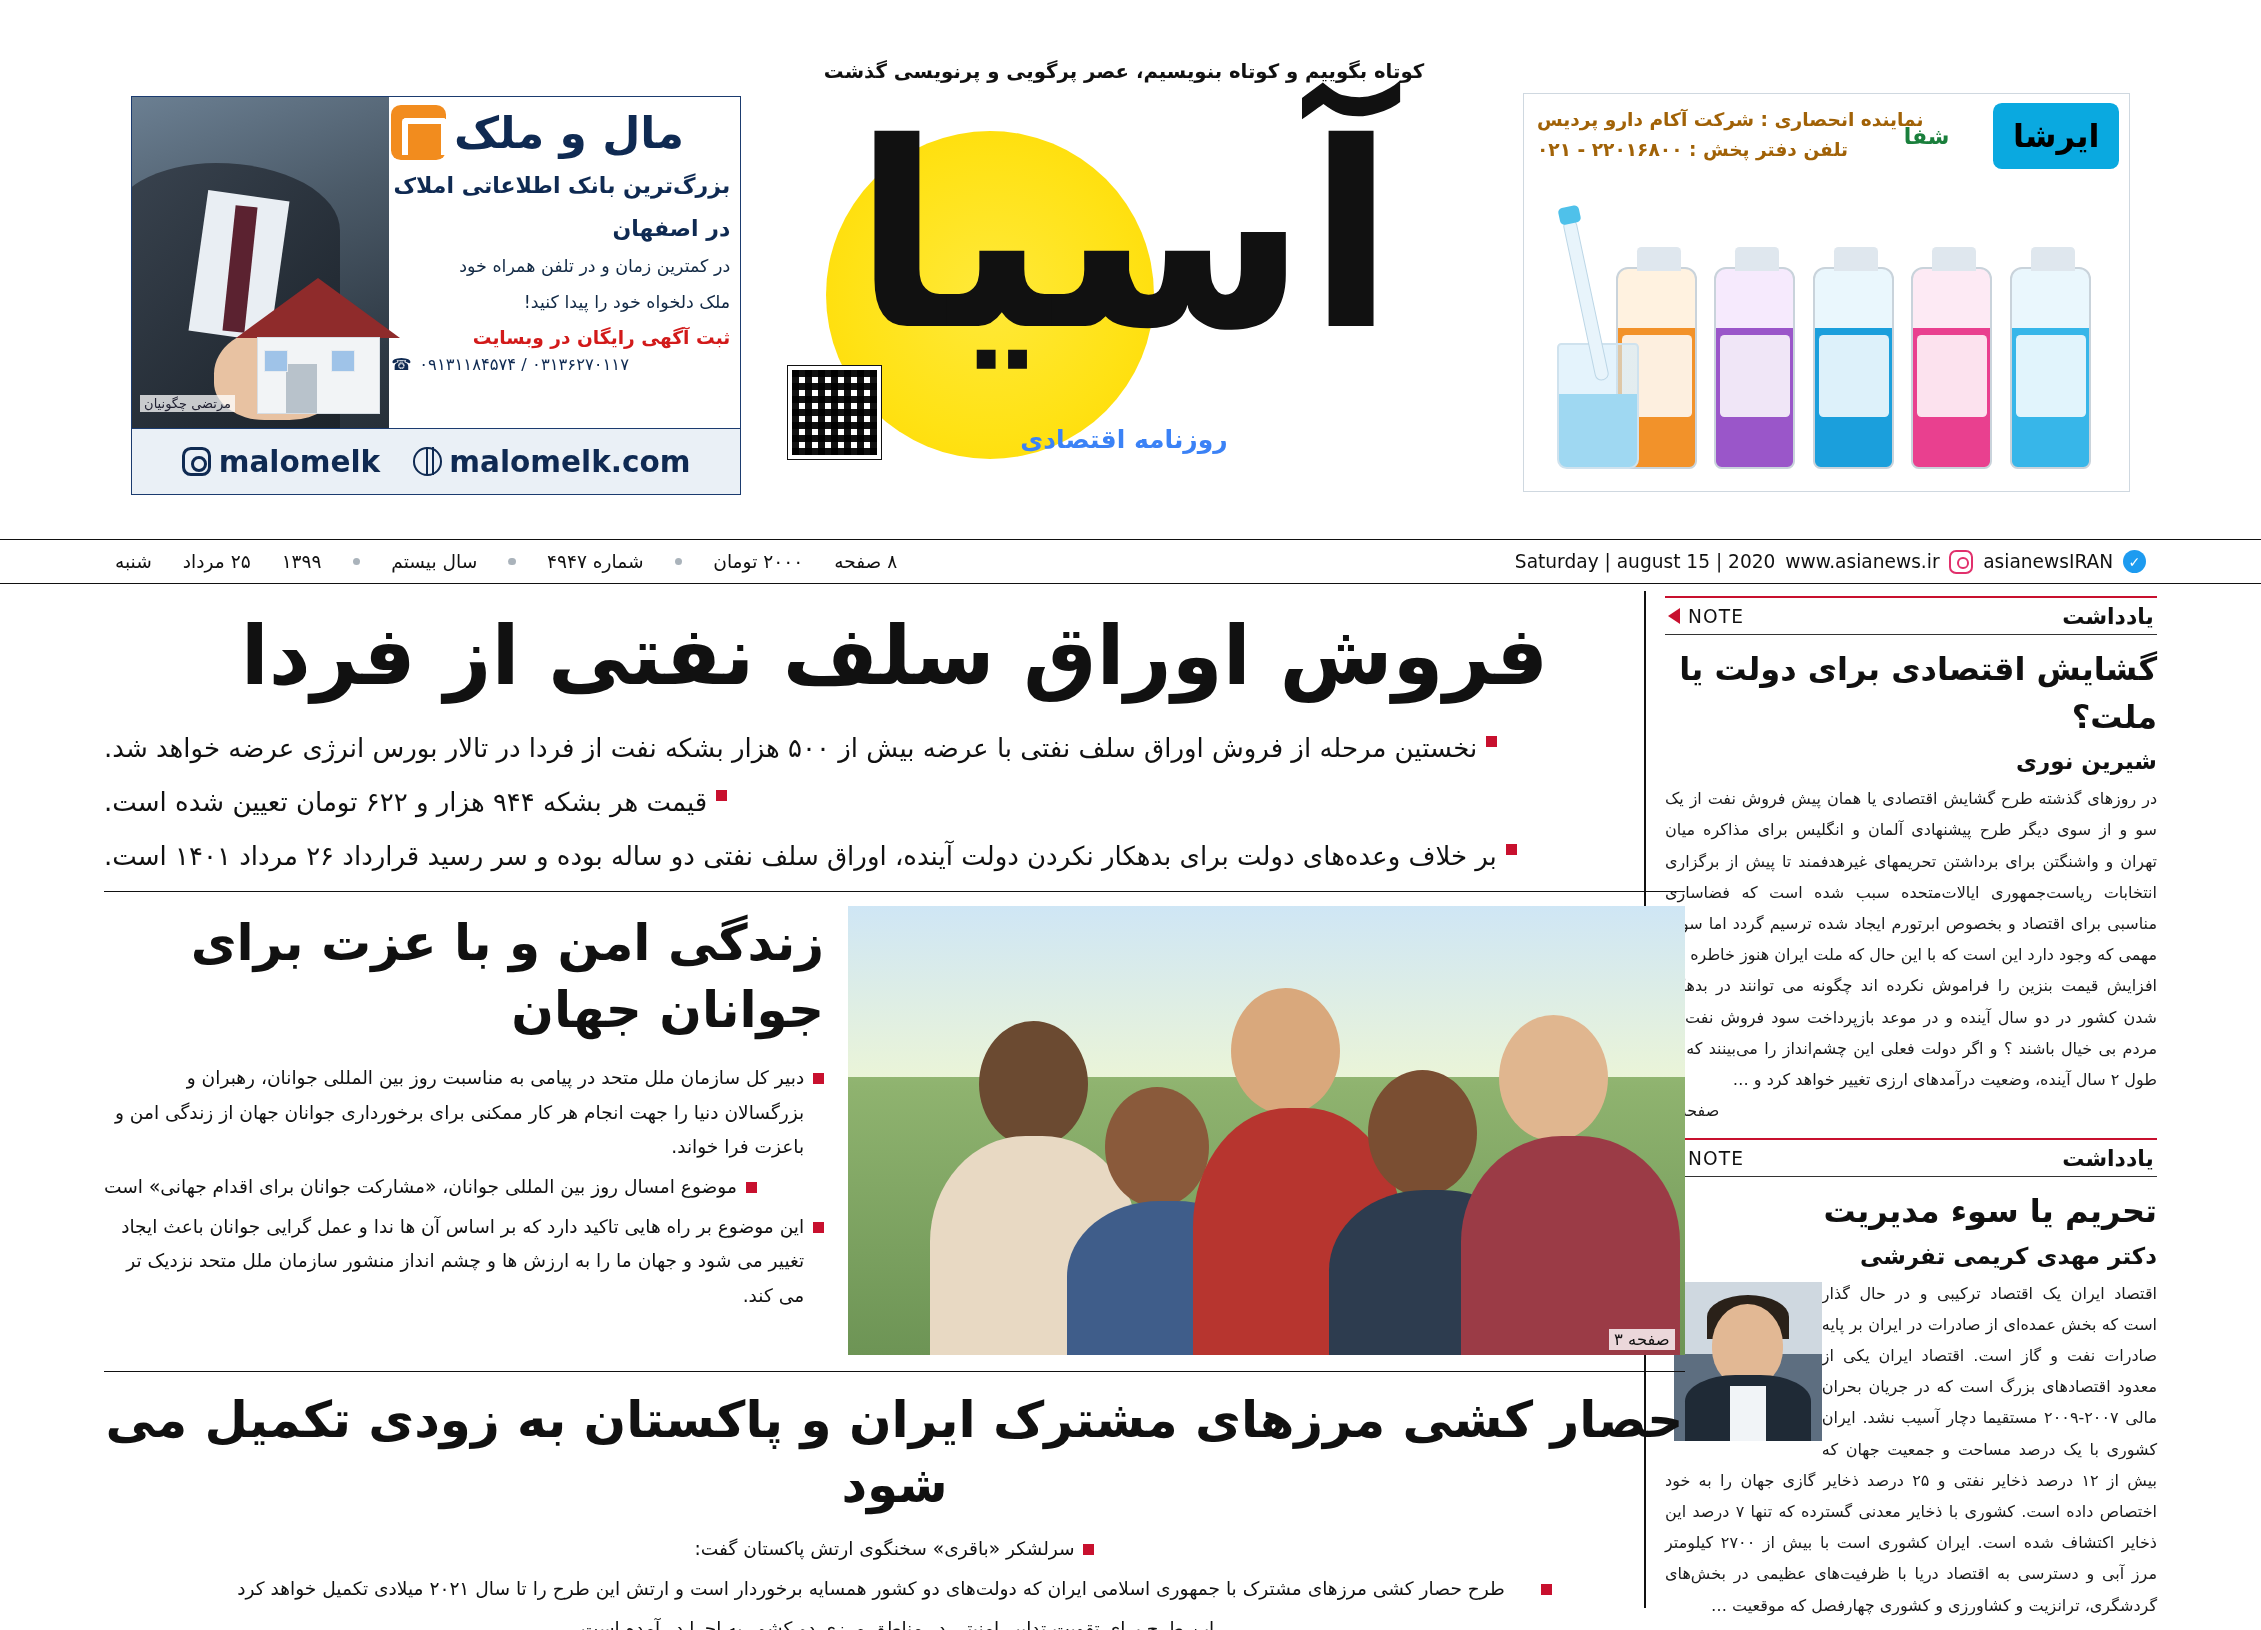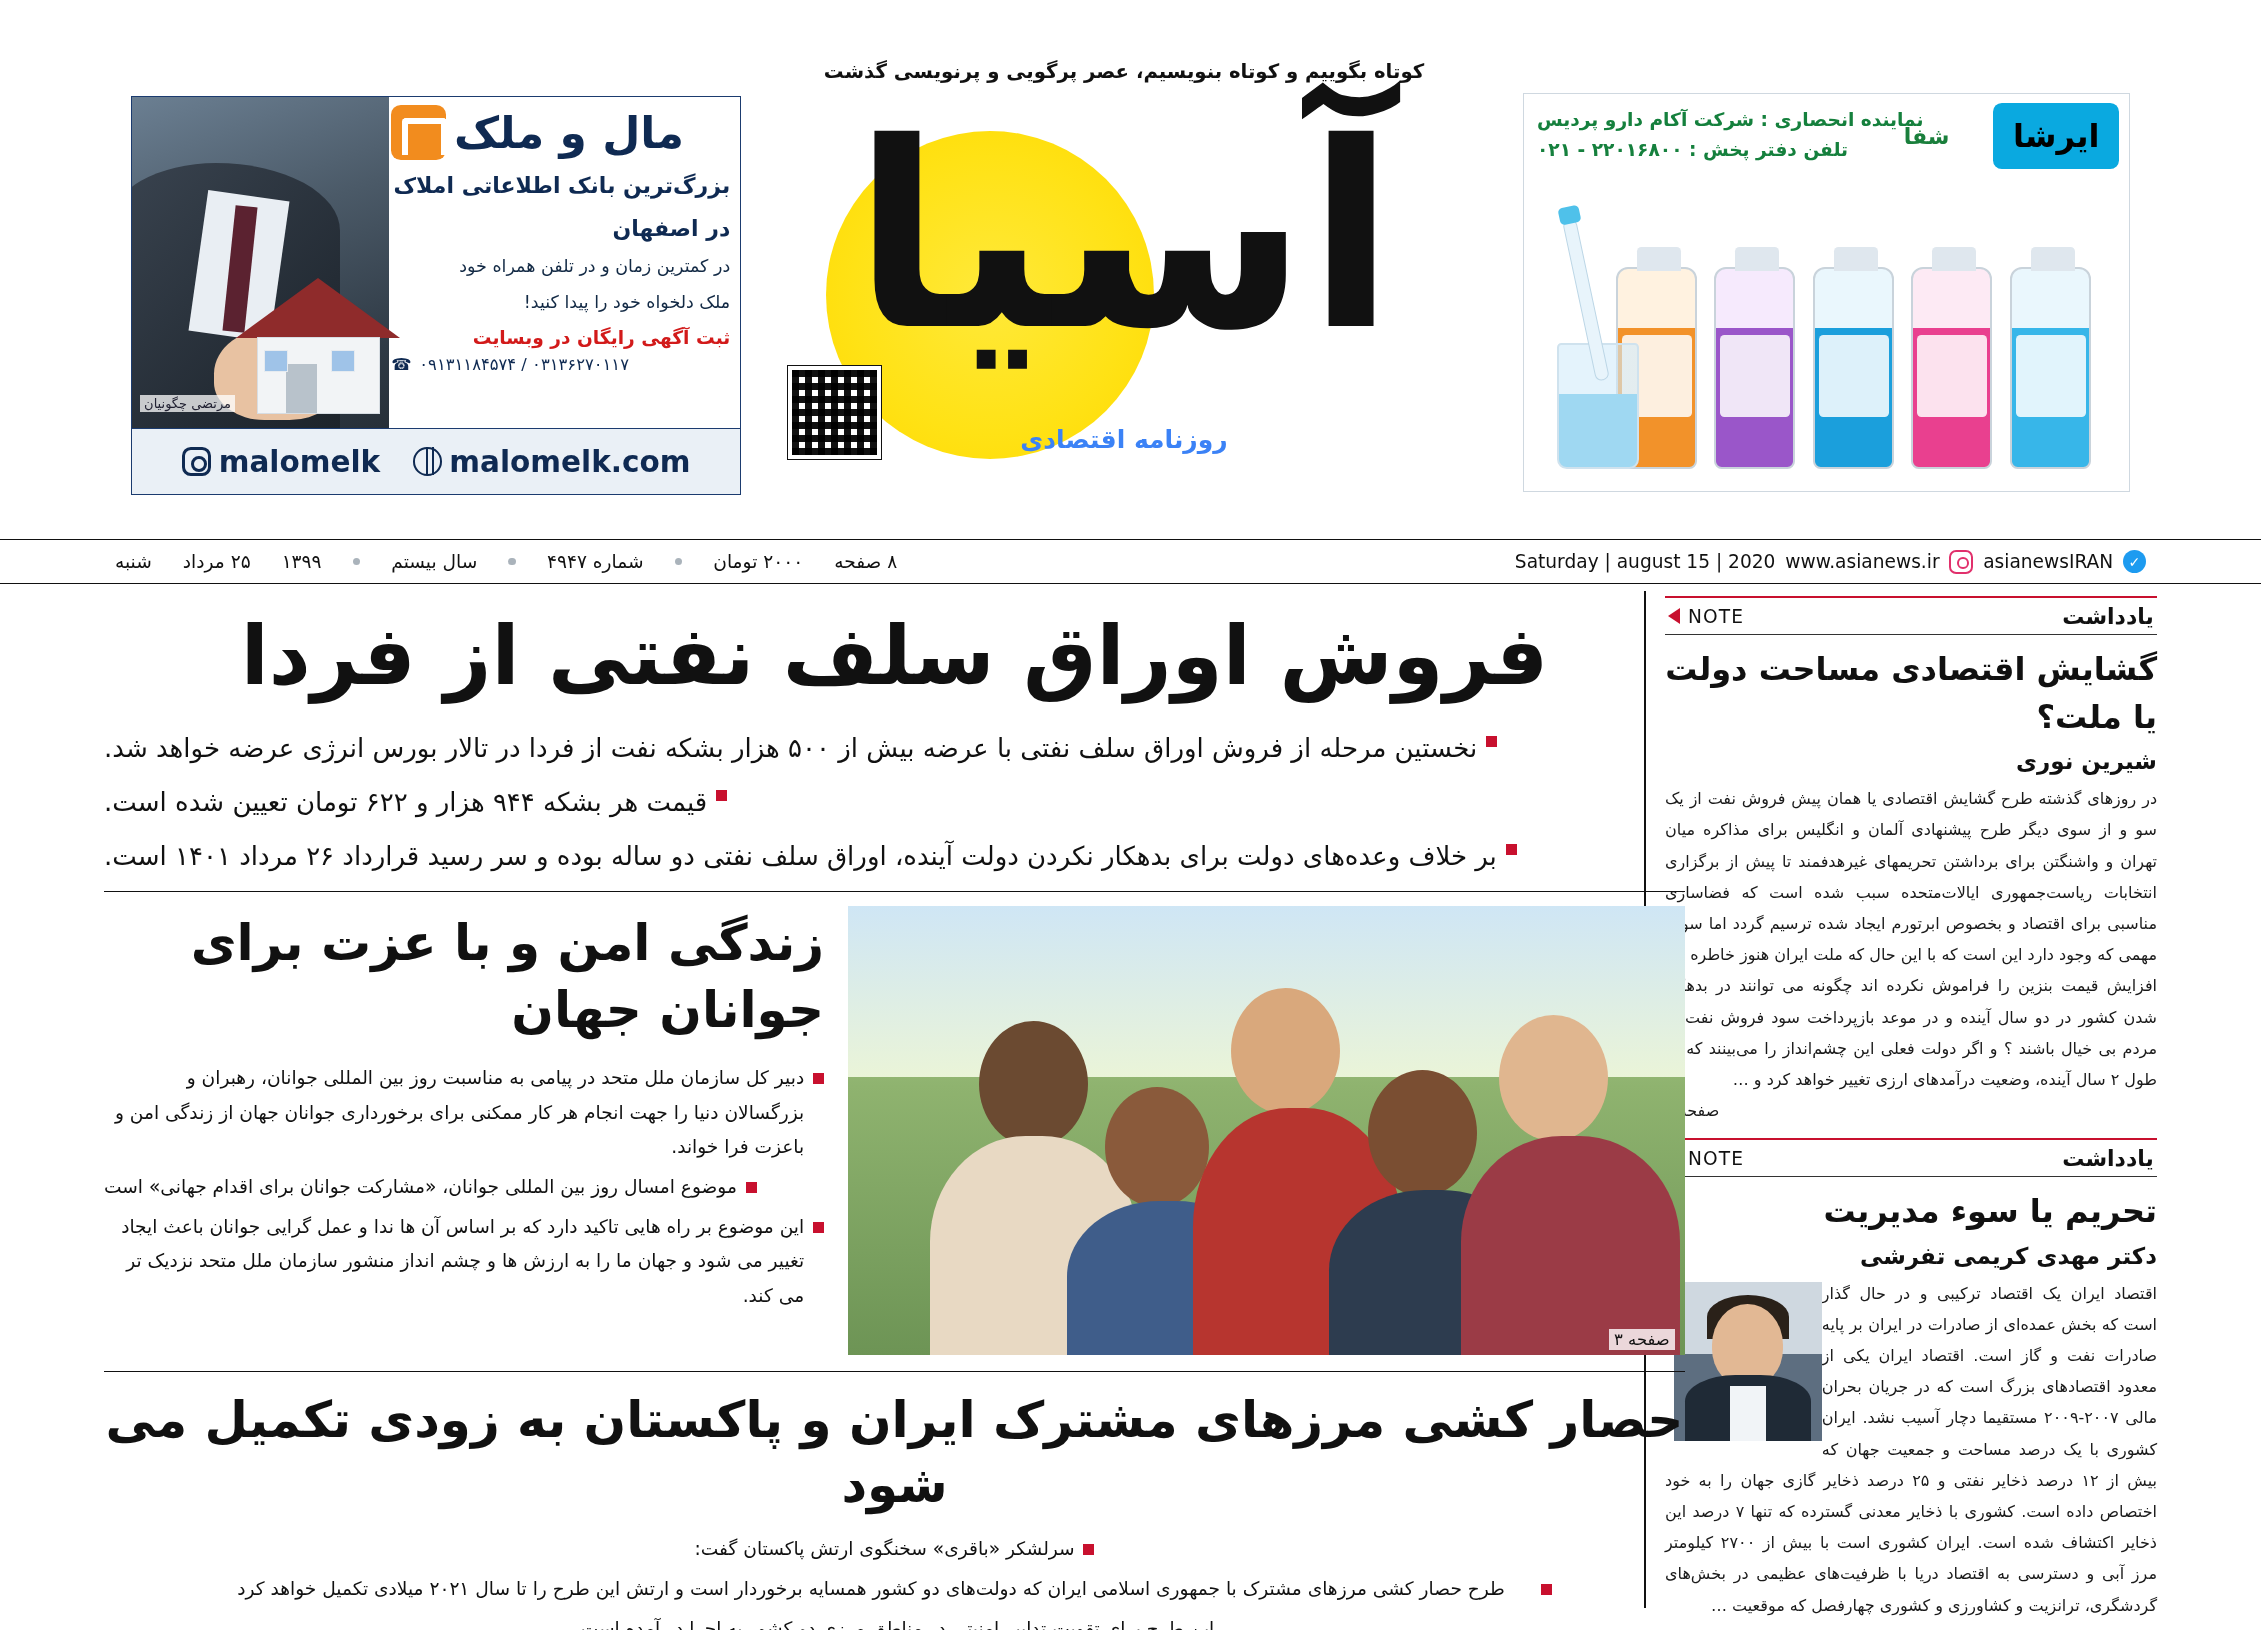--- a/index.html
+++ b/index.html
@@ -137,21 +137,21 @@
     position:absolute; right:9.8px; top:8.8px; width:126px; height:66px; background:#0aa9e0;
     border-radius:8.8px; color:#000000; display:flex; align-items:center; justify-content:center;
     font-size:32px; font-weight:bold;
   }
   .ad-right .logo-shafa {
     position:absolute; right:148px; top:11px; width:109px; height:63px;
     display:flex; flex-direction:column; align-items:center; justify-content:center;
     color:#1a7f3c; font-size:22px; font-weight:bold;
   }
   .ad-right .txt { position:absolute; left:13px; top:15.3px; text-align:left; direction:rtl; }
-  .ad-right .txt div { font-size:18.6px; font-weight:bold; color:#15803d; margin-bottom:8.8px; }
+  .ad-right .txt div { font-size:18.6px; font-weight:bold; color:#a16207; margin-bottom:8.8px; }
   .ad-right .shelf { position:absolute; right:0; bottom:0; width:100%; height:317px; }
   .bottle {
     position:absolute; bottom:22px; width:81px; height:202px; border-radius:12px 12px 7.7px 7.7px;
     border:2.2px solid #c9d3db;
   }
   .bottle .cap { position:absolute; left:18.6px; top:-22px; width:44px; height:24px; background:#dfe7ee; border-radius:4.4px 4.4px 0 0;}
   .bottle .label { position:absolute; left:4.4px; top:66px; width:70px; height:82px; background:rgba(255,255,255,.85); border-radius:4.4px; }
   .b1 { right:38px; background:linear-gradient(180deg,#eaf7fd 0 30%, #37b6e9 30% 100%); }
   .b2 { right:137px; background:linear-gradient(180deg,#fdeaf4 0 30%, #e9408f 30% 100%); }
   .b3 { right:235px; background:linear-gradient(180deg,#eaf7fd 0 30%, #1b9fdc 30% 100%); }
@@ -364,21 +364,21 @@
     <div class="sidebar">
 
       <div>
         <div class="note-head">
           <span class="fa">یادداشت</span>
           <span class="en">
             <span class="tri"></span>
             <span>NOTE</span>
           </span>
         </div>
-        <div class="note-title">گشایش اقتصادی مساحت دولت یا ملت؟</div>
+        <div class="note-title">گشایش اقتصادی برای دولت یا ملت؟</div>
         <div class="note-author">شیرین نوری</div>
         <div class="note-body">در روزهای گذشته طرح گشایش اقتصادی یا همان پیش فروش نفت از یک سو و از سوی دیگر طرح پیشنهادی آلمان و انگلیس برای مذاکره میان تهران و واشنگتن برای برداشتن تحریمهای غیرهدفمند تا پیش از برگزاری انتخابات ریاست‌جمهوری ایالات‌متحده سبب شده است که فضاسازی مناسبی برای اقتصاد و بخصوص ابرتورم ایجاد شده ترسیم گردد اما سوال مهمی که وجود دارد این است که با این حال که ملت ایران هنوز خاطره تلخ افزایش قیمت بنزین را فراموش نکرده اند چگونه می توانند در بدهکار شدن کشور در دو سال آینده و در موعد بازپرداخت سود فروش نفت به مردم بی خیال باشند ؟ و اگر دولت فعلی این چشم‌انداز را می‌بینند که در طول ۲ سال آینده، وضعیت درآمدهای ارزی تغییر خواهد کرد و …</div>
         <div class="note-body more" style="text-align:left;">صفحه ۲</div>
       </div>
 
       <div style="height:12px"></div>
 
       <div>
         <div class="note-head">
           <span class="fa">یادداشت</span>

